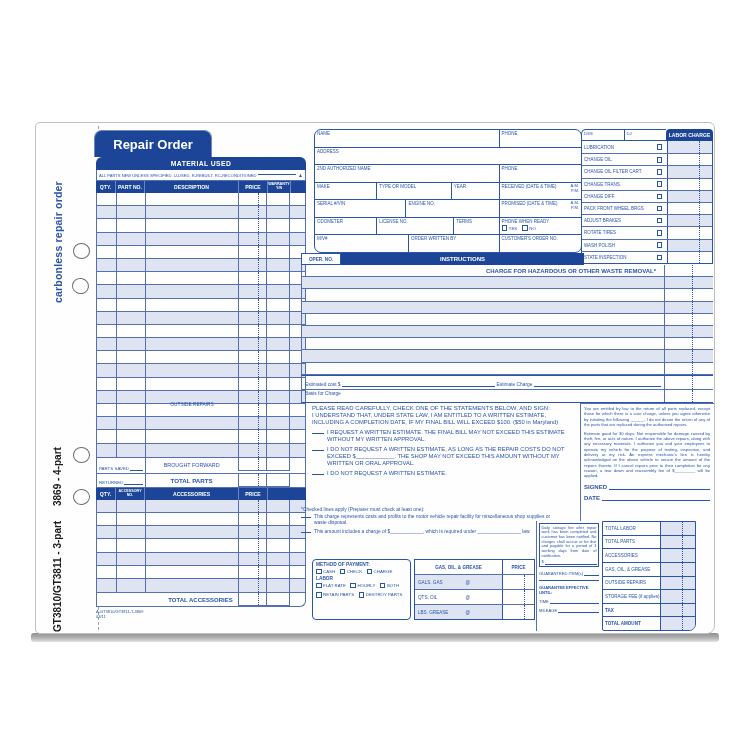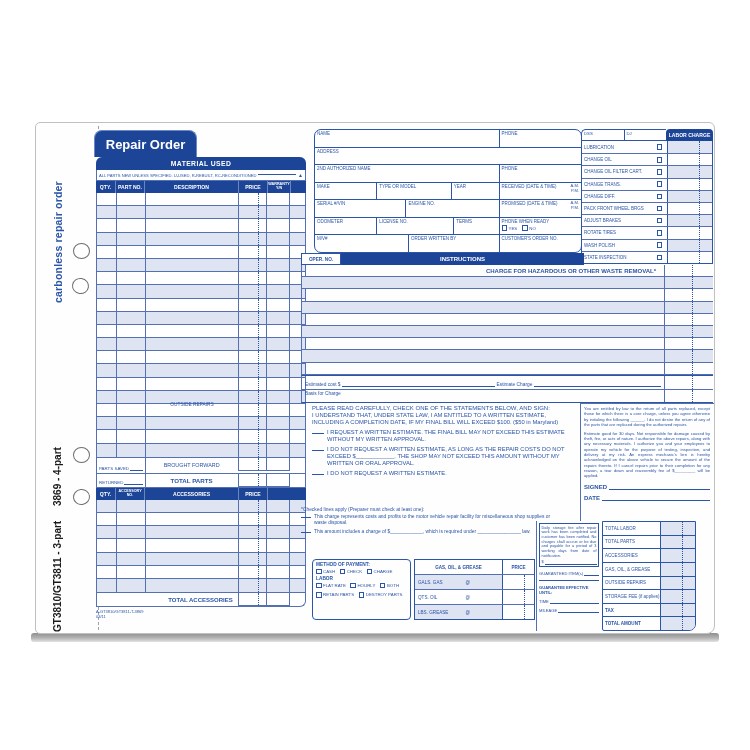--- a/index.html
+++ b/index.html
@@ -21,21 +21,21 @@
   .perf{position:absolute;left:62px;top:3px;bottom:3px;border-left:1px dashed #9aa2b0;}
   .vtext{position:absolute;writing-mode:vertical-rl;transform:rotate(180deg);white-space:nowrap;}
   .vtext.vtop{left:16px;top:8px;height:172px;color:var(--blue);font-weight:bold;font-size:10.5px;letter-spacing:.2px;}
   .vtext.vbottom{left:16px;top:273px;height:236px;color:#1b1b1b;font-weight:bold;font-size:10px;}
   .vtext.vbottom span:first-child{margin-bottom:12px;}
   .hole{position:absolute;width:17px;height:16px;border:1.6px solid #6e6e6e;border-radius:50%;background:#fff;}
   .h1{left:37px;top:120px;} .h2{left:36px;top:155px;transform:rotate(8deg);}
   .h3{left:37px;top:324px;} .h4{left:37px;top:366px;transform:rotate(-6deg);}
 
   
-  .title-tab{position:absolute;left:58px;top:7px;width:103px;height:27px;background:var(--hdr);
+  .title-tab{position:absolute;left:58px;top:7px;width:118px;height:27px;background:var(--hdr);
     border:1.5px solid #6d87c4;border-bottom:none;border-radius:8px 8px 0 0;display:flex;align-items:center;justify-content:center;
     color:#fff;font-weight:bold;font-size:13px;}
   .mat{position:absolute;left:60px;top:34px;width:210px;background:#fff;}
   .mat .bar{height:13px;background:var(--hdr);border-radius:6px 6px 0 0;color:#fff;font-size:6.8px;font-weight:bold;
     display:flex;align-items:center;justify-content:center;letter-spacing:.4px;}
   .mat .note{height:11px;border:0.9px solid var(--line);border-top:none;display:flex;align-items:center;
     font-size:4.1px;color:var(--blue);padding:0 2px;gap:2px;}
   .note .dash{flex:1;height:0;border-bottom:0.9px solid var(--blue);margin-bottom:1px;}
   .note .tri{font-size:5px;line-height:1;}
   .cols,.acc-head{height:12px;background:var(--hdr);display:flex;color:#fff;font-weight:bold;font-size:5.1px;}

